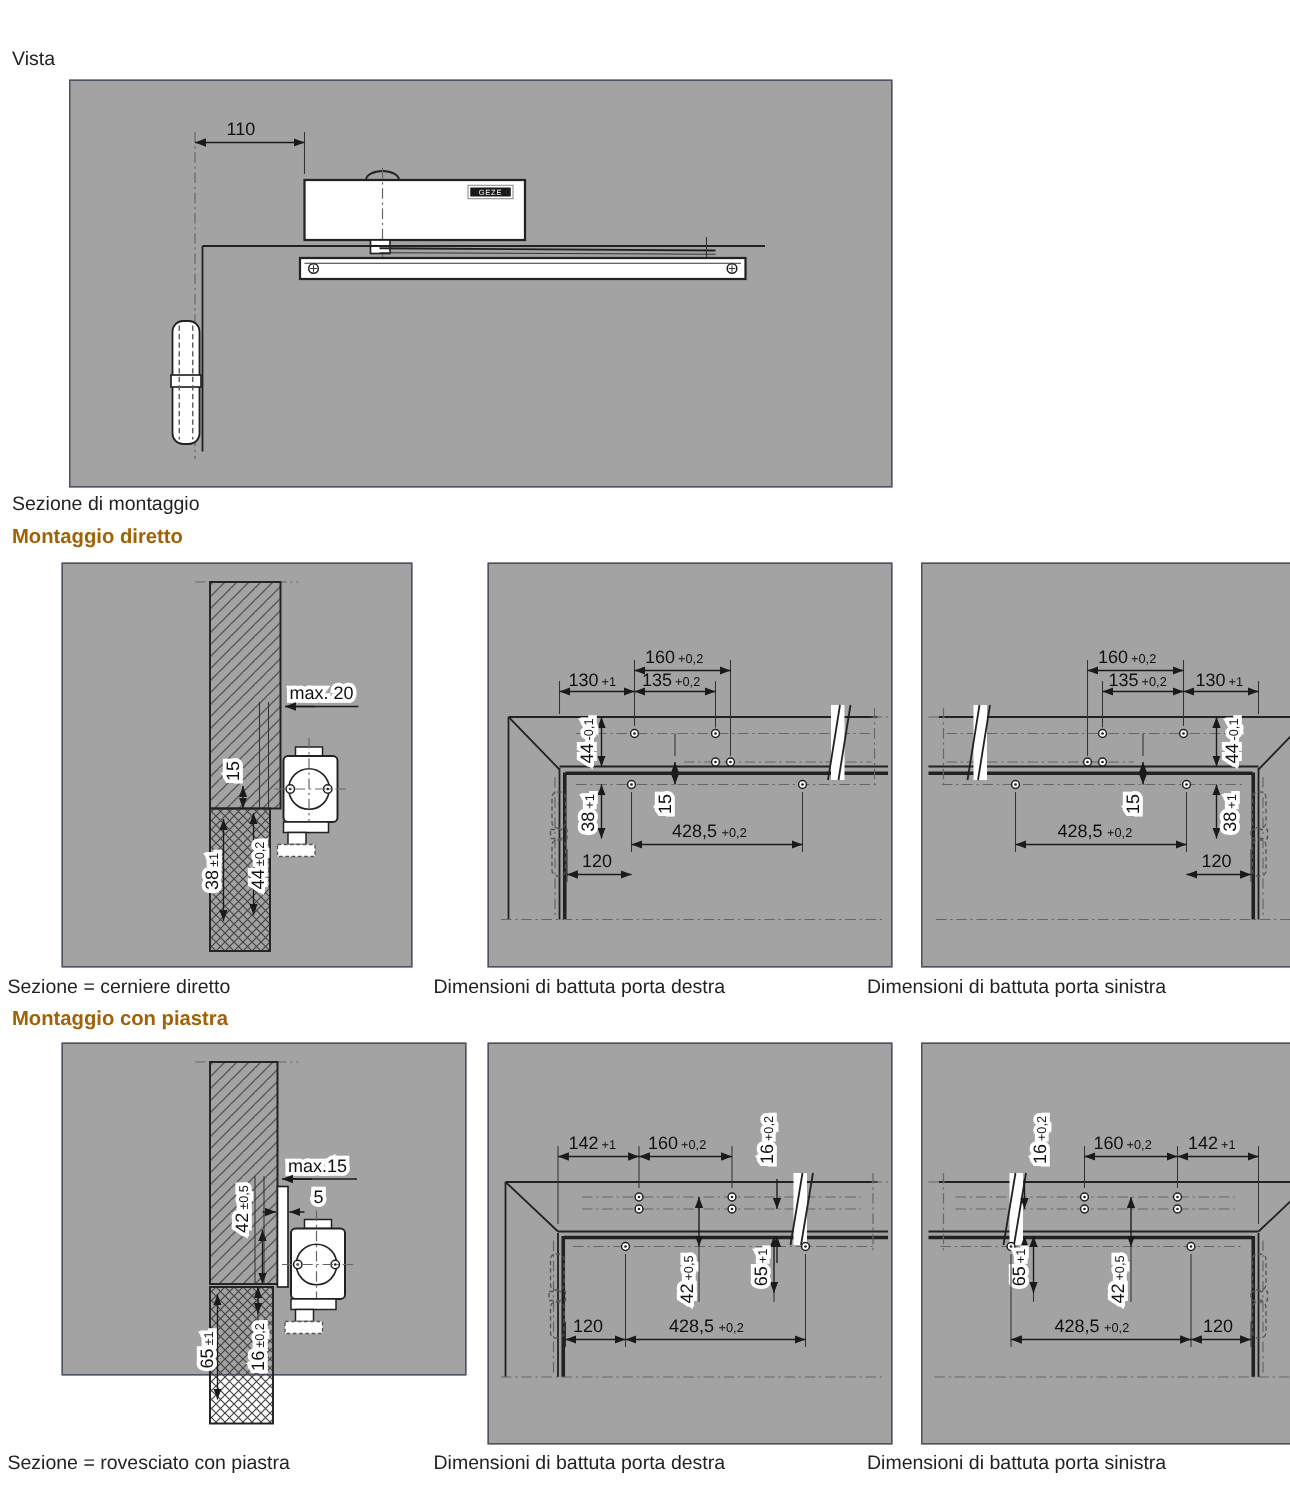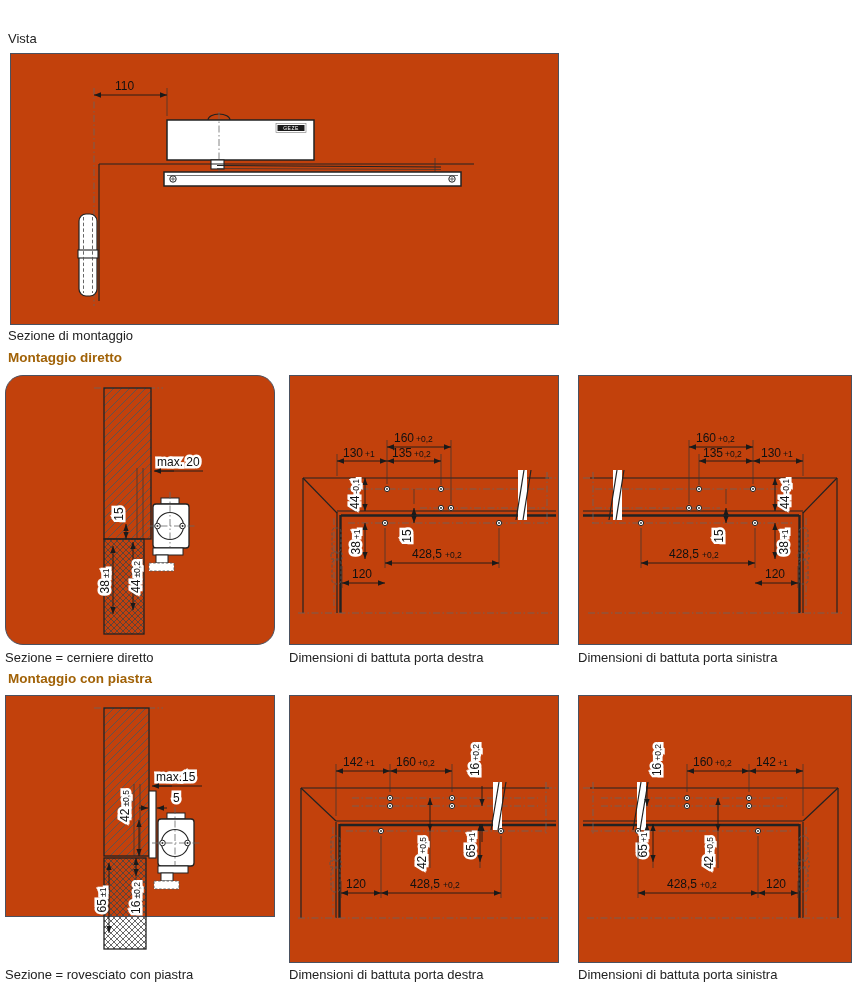--- a/index.html
+++ b/index.html
@@ -3,21 +3,21 @@
 <meta charset="utf-8">
 <style>
   html,body{margin:0;padding:0;background:#fff;}
   #page{position:relative;width:860px;height:1000px;background:#fff;
         font-family:"Liberation Sans",sans-serif;color:#111;overflow:hidden;}
   .abs{position:absolute;}
   .title{font-size:14.5px;font-weight:bold;color:#000;}
   .sub{font-size:13px;color:#222;text-align:center;}
   .heading{font-size:13.5px;font-weight:bold;color:#a16207;}
   .caption{font-size:13px;color:#222;}
-  .panel{position:absolute;background:#c2410c;border:1.4px solid #4a5160;box-sizing:border-box;}
+  .panel{position:absolute;background:#a3a3a3;border:1.4px solid #4a5160;box-sizing:border-box;margin-left:36px;}
   svg{display:block;}
   svg text{font-family:"Liberation Sans",sans-serif;}
   .ln{stroke:#222;fill:none;stroke-width:1.2;}
   .ln2{stroke:#222;fill:none;stroke-width:2.4;}
   .thin{stroke:#333;fill:none;stroke-width:0.7;}
   .cl{stroke:#666;fill:none;stroke-width:0.8;stroke-dasharray:7 2.5 1.5 2.5;}
   .dsh{stroke:#555;fill:none;stroke-width:0.9;stroke-dasharray:3.5 2.2;}
   .dim{stroke:#1a1a1a;fill:none;stroke-width:0.9;}
   .dimt{font-size:12px;fill:#111;}
   .tol{font-size:8.5px;}
@@ -90,21 +90,21 @@
         <rect x="67" y="196" width="20" height="8" fill="#fff" stroke="#222" stroke-width="1.1"></rect>
         <line class="dsh" x1="72.5" y1="163" x2="72.5" y2="239"></line>
         <line class="dsh" x1="81.5" y1="163" x2="81.5" y2="239"></line>
       </g>
     </svg>
   </div>
   <div class="abs caption" style="left:8px;top:328px;">Sezione di montaggio</div>
 
   <div class="abs heading" style="left:8px;top:350px;">Montaggio diretto</div>
 
-  <div class="panel" style="left:5px;top:375px;width:270px;height:270px;border-radius:18px;">
+  <div class="panel" style="left:5px;top:375px;width:234px;height:270px;">
     <svg width="267" height="267" viewBox="0 0 267 267">
       <g>
         <line class="cl" x1="88" y1="12" x2="157" y2="12"></line>
         <rect x="98" y="12" width="47" height="151" fill="url(#hatch)" stroke="#222" stroke-width="1.3"></rect>
         <line class="thin" x1="131" y1="92" x2="131" y2="163"></line>
         <line class="thin" x1="137" y1="92" x2="137" y2="163"></line>
       </g>
       <g>
         <rect x="98" y="163" width="40" height="95" fill="url(#cross)" stroke="#222" stroke-width="1.3"></rect>
       </g>

